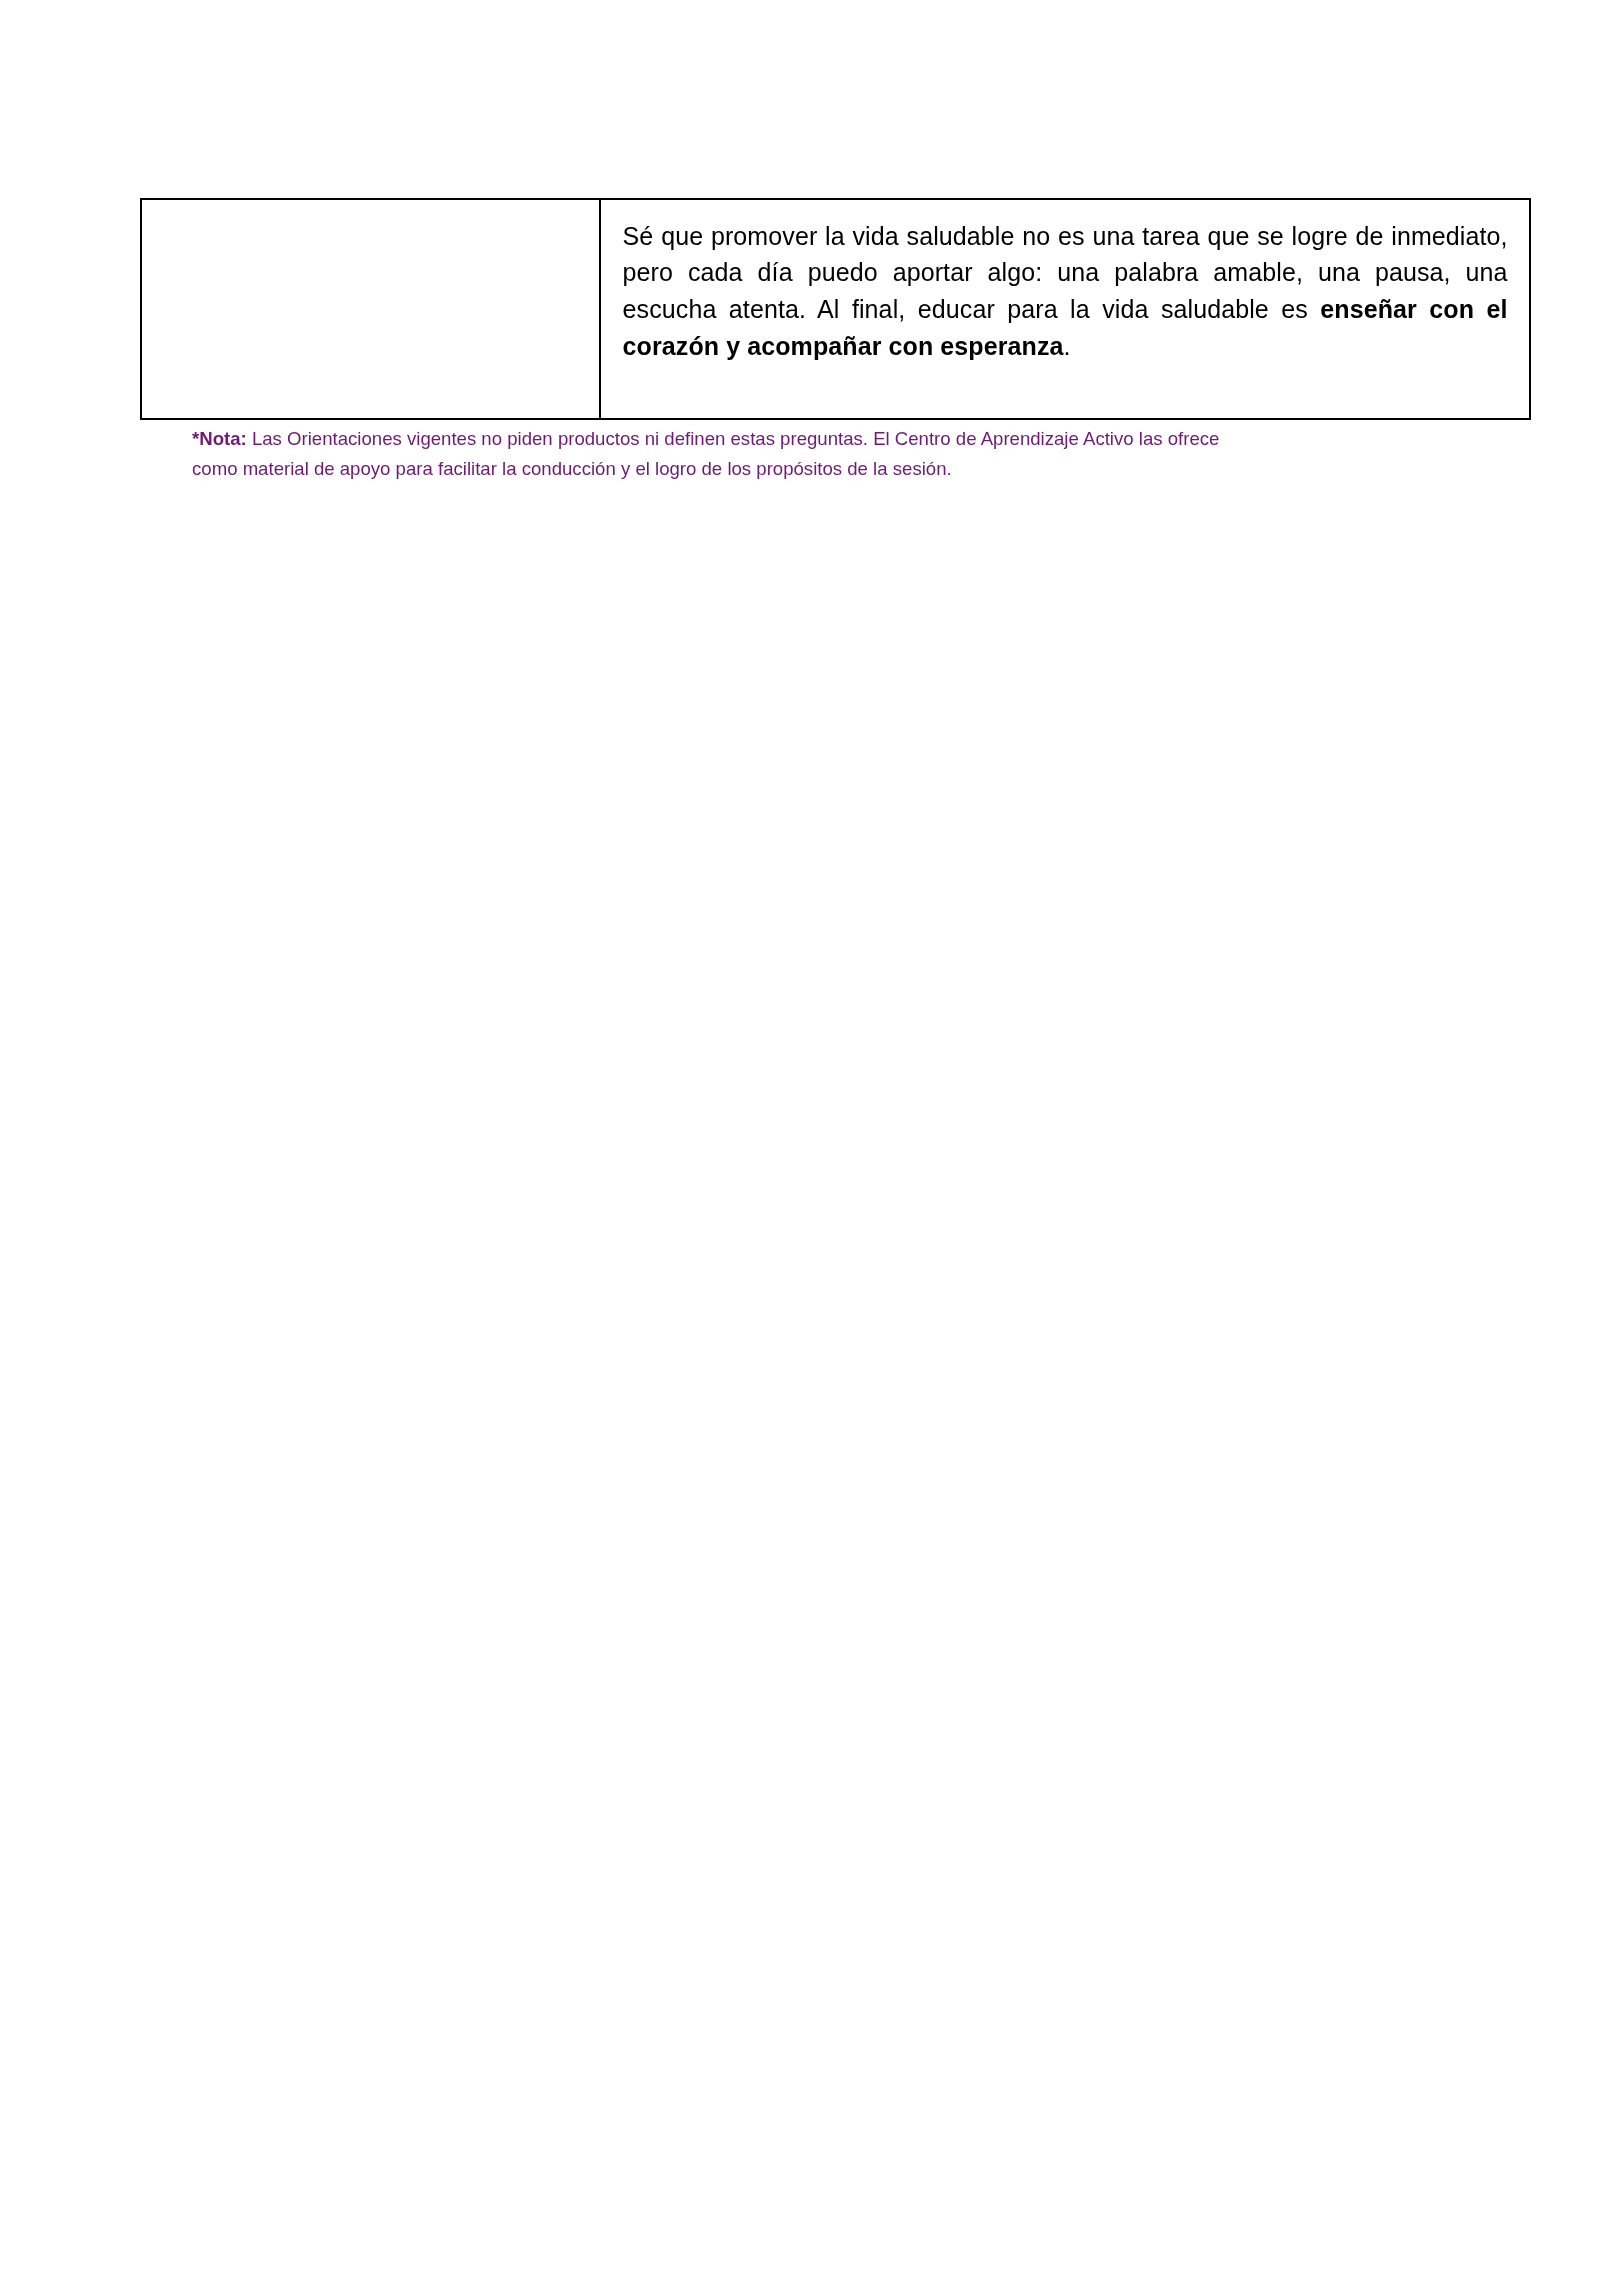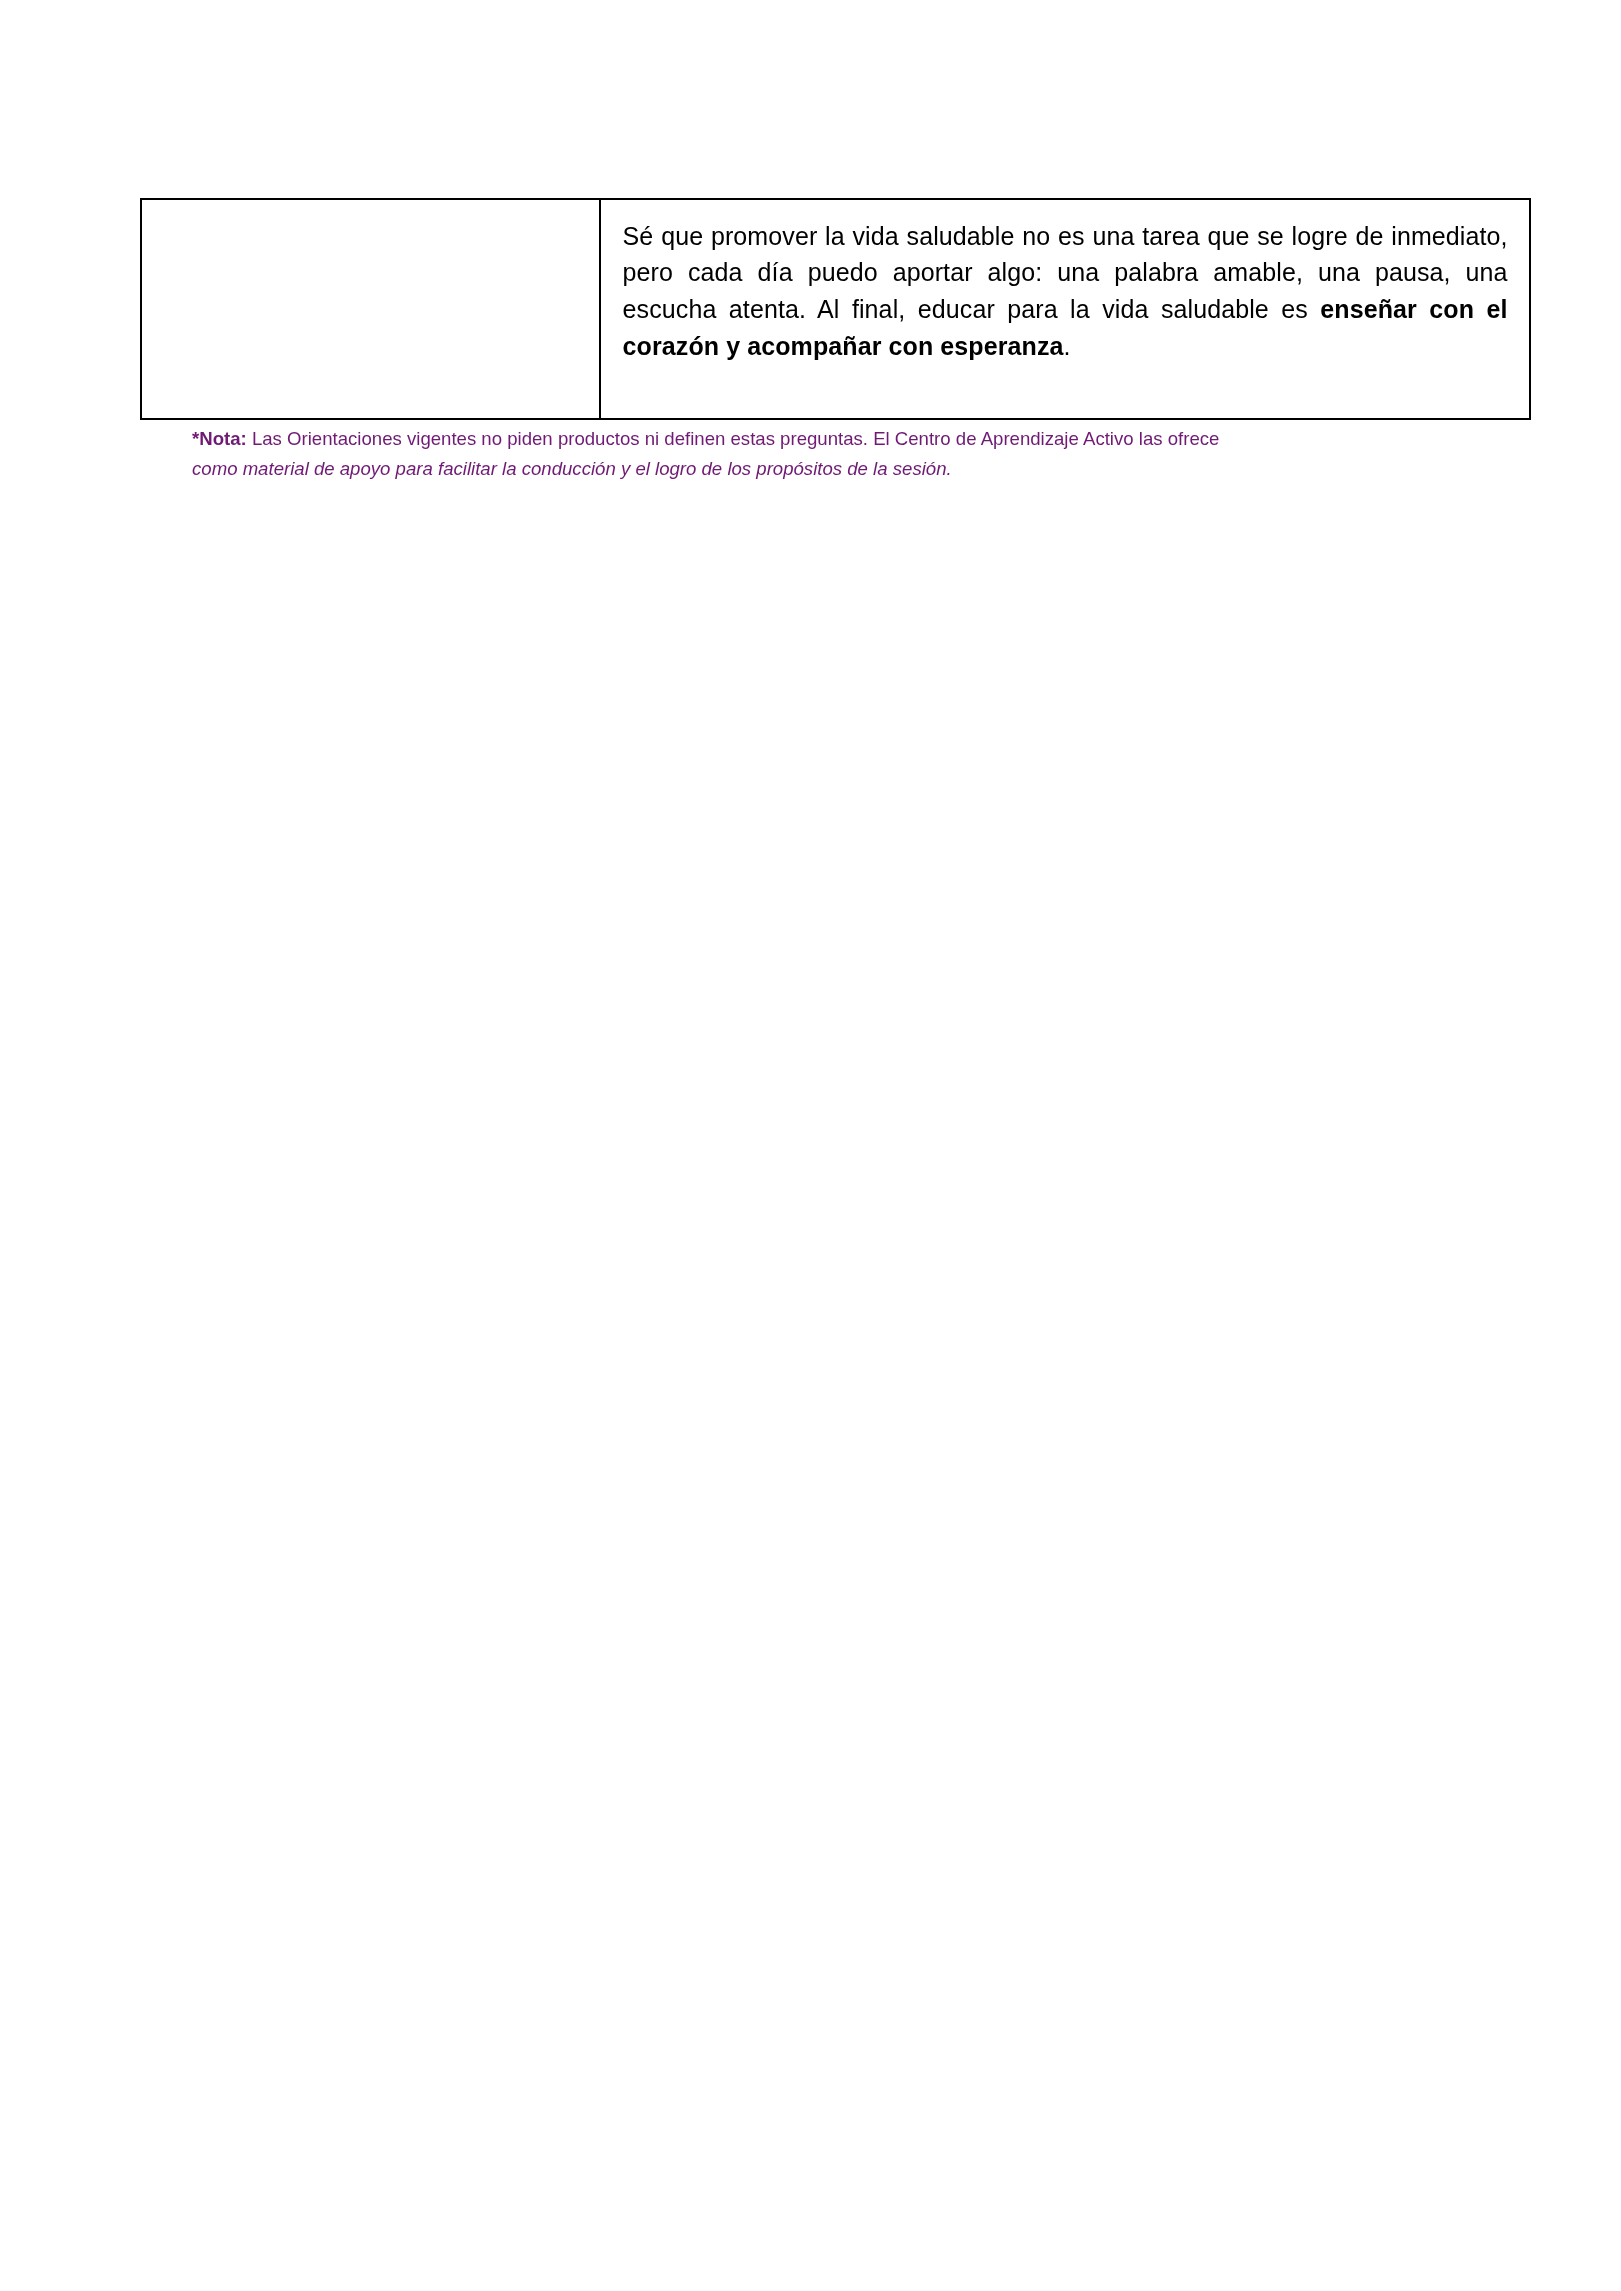--- a/index.html
+++ b/index.html
@@ -68,21 +68,20 @@
     font-size: 18.6px;
     line-height: 1.62;
     text-align: left;
     color: #701a75;
   }
   .footnote .nota-label {
     font-weight: bold;
   }
   .footnote-line2 {
     display: block;
-    font-style: italic;
   }
 </style>
 </head>
 <body>
 
 <div class="page">
 
   <table class="doc-table">
     <tbody>
         <tr>

